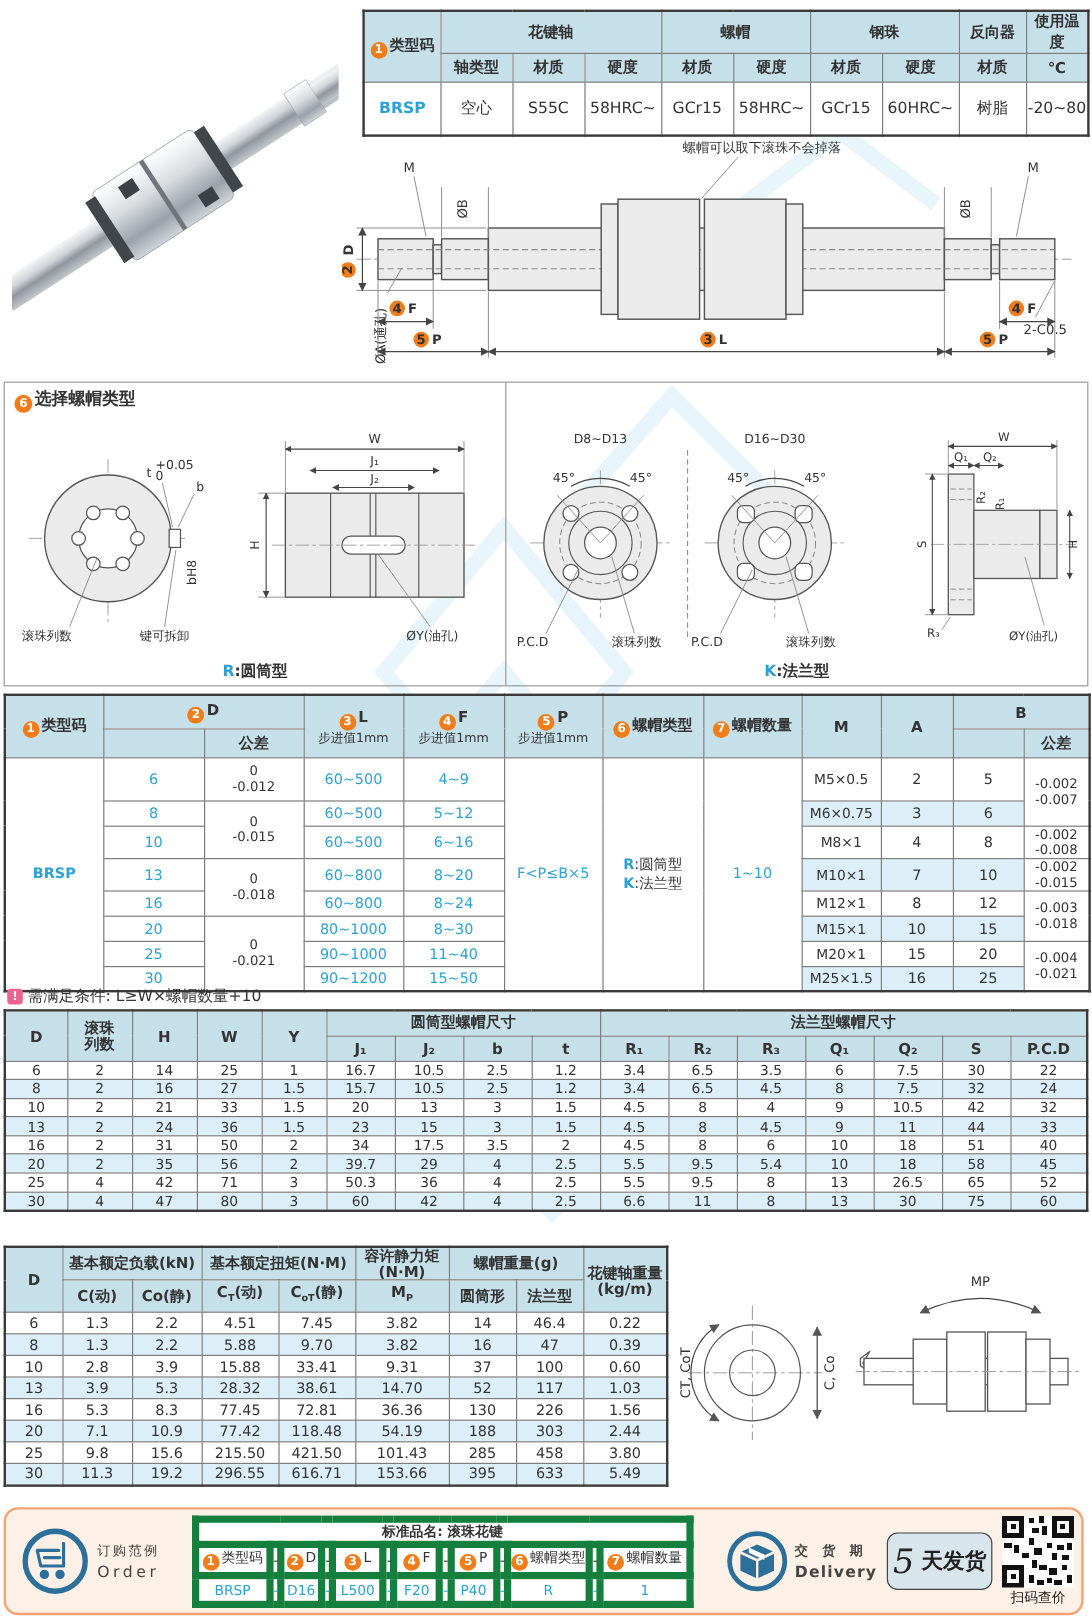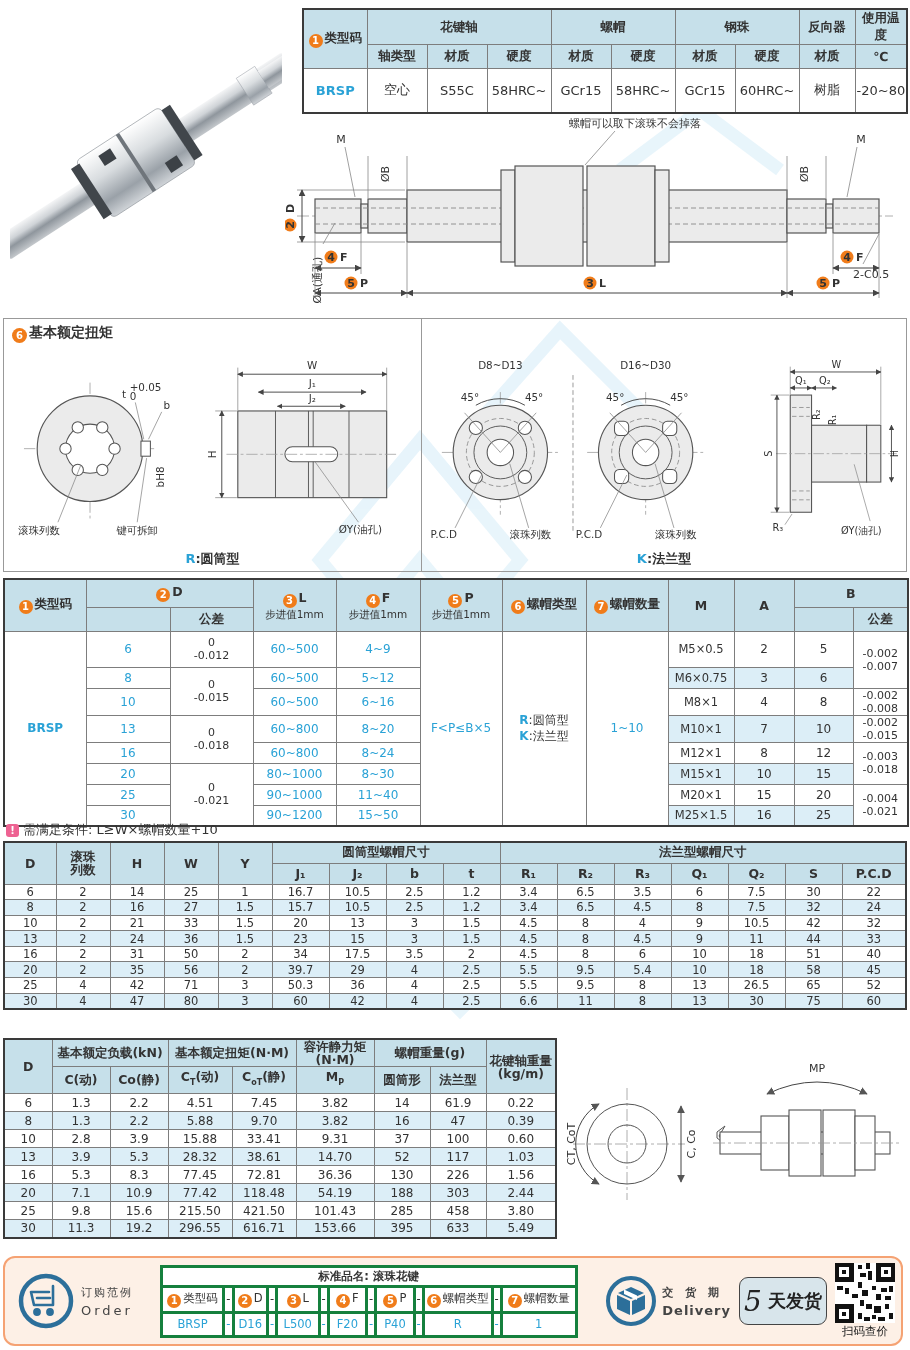--- a/index.html
+++ b/index.html
@@ -75,21 +75,21 @@
   .loadtbl th .pre{line-height:13px;}
   sub{font-size:8px;}
 
   
   .strip{position:absolute;left:3px;top:1256px;width:900px;height:90px;background:#fdf0e6;
      border:2px solid #f5a273;border-radius:12px;display:flex;align-items:center;z-index:1;box-sizing:border-box;padding:0 6px 0 12px;}
   .iconcircle{flex:0 0 auto;}
   .blktitle{font-size:11px;color:#444;letter-spacing:2px;line-height:19px;white-space:nowrap;}
   .blksub{font-size:13px;color:#444;letter-spacing:3px;line-height:17px;white-space:nowrap;}
   .ordertbl{border-collapse:collapse;table-layout:fixed;background:#fff;font-size:11.5px;border:1.5px solid #444;}
-  .ordertbl td{border:3px solid #15803d;text-align:center;padding:0;}
+  .ordertbl td{border:6px solid #15803d;text-align:center;padding:0;}
   .ordertbl .trow{height:20px;font-weight:bold;}
   .ordertbl .hrow{height:26px;}
   .ordertbl .vrow{height:24px;}
   .pill{background:#d8e5eb;border:1.5px solid #444;border-radius:9px;height:46px;width:86px;
      display:flex;align-items:center;justify-content:center;gap:6px;flex:0 0 auto;}
   .pill .five{font-size:28px;font-style:italic;font-family:"DejaVu Serif","Liberation Serif",serif;color:#222;}
   .pill .unit{font-size:18px;font-weight:bold;color:#222;}
   .qrblock{display:flex;flex-direction:column;align-items:center;flex:0 0 auto;}
   .qrcap{font-size:11.5px;margin-top:1px;color:#222;}
 </style>
@@ -269,21 +269,21 @@
         <text x="0" y="-0.5" text-anchor="middle" font-size="9" fill="#fff" font-weight="bold">5</text>
         <text x="9" y="0" text-anchor="start" fill="#2aa2d6" font-weight="bold">P</text>
       </g>
       <line class="ext" x1="594" y1="122" x2="578" y2="152"></line>
       <text x="568" y="166" text-anchor="start">2-C0.5</text>
     </svg>
   </div>
 
   <div class="sec6">
     <div class="sec6-title">
-      <span class="badge big">6</span><span>基本额定扭矩</span>
+      <span class="badge big">6</span><span>选择螺帽类型</span>
     </div>
     <div class="half halfL">
       <div class="drawrow">
         <svg width="190" height="200" viewBox="0 0 200 212">
           <line class="cl" x1="12" y1="112" x2="152" y2="112"></line>
           <line class="cl" x1="82" y1="42" x2="82" y2="186"></line>
           <circle class="pt" cx="82" cy="112" r="56"></circle>
           <circle class="ptw" cx="82" cy="112" r="26"></circle>
           <g class="ptw">
             <circle cx="108" cy="112" r="6"></circle>
@@ -801,21 +801,21 @@
       </thead>
       <tbody>
           <tr>
             <td>6</td>
             <td>1.3</td>
             <td>2.2</td>
             <td>4.51</td>
             <td>7.45</td>
             <td>3.82</td>
             <td>14</td>
-            <td>61.9</td>
+            <td>46.4</td>
             <td>0.22</td>
           </tr>
           <tr class="shade">
             <td>8</td>
             <td>1.3</td>
             <td>2.2</td>
             <td>5.88</td>
             <td>9.70</td>
             <td>3.82</td>
             <td>16</td>

